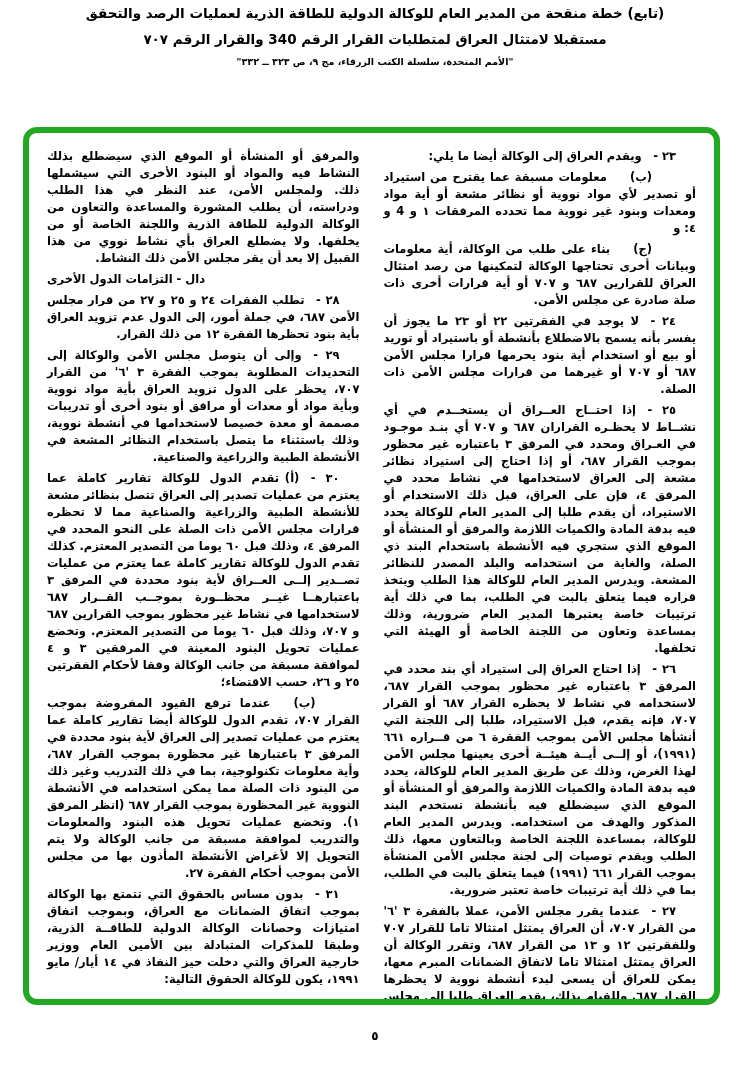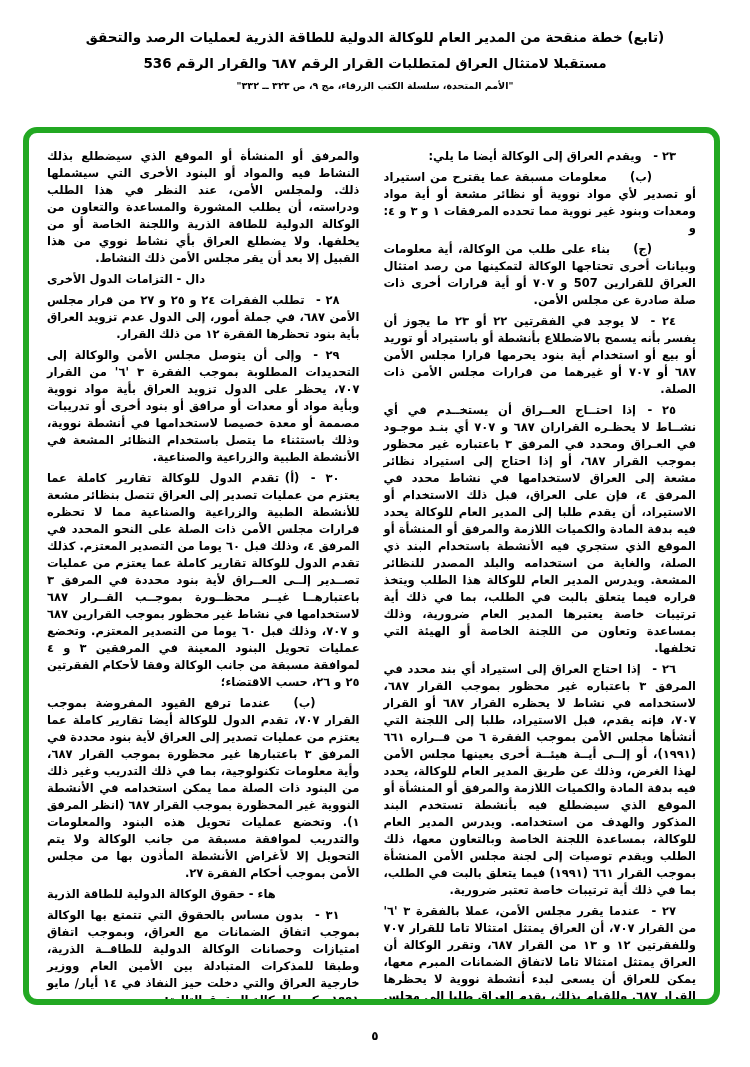--- a/index.html
+++ b/index.html
@@ -15,21 +15,20 @@
     color:var(--ink);
     direction:rtl;
     overflow:hidden;
   }
   .page{
     position:relative;
     width:750px; height:1067px;
     background:var(--paper);
   }
   .header{
-    padding-top:24px;
     text-align:center;
   }
   .title-line{
     font-size:13.5px;
     font-weight:bold;
     line-height:1.95;
     letter-spacing:0.1px;
   }
   .citation{
     font-size:9.5px;
@@ -79,44 +78,43 @@
     font-weight:bold;
   }
 </style>
 </head>
 <body>
 
 <div class="page">
 
   <header class="header">
     <div class="title-line">(تابع) خطة منقحة من المدير العام للوكالة الدولية للطاقة الذرية لعمليات الرصد والتحقق</div>
-    <div class="title-line">مستقبلا لامتثال العراق لمتطلبات القرار الرقم ٦٨٧ والقرار الرقم 536</div>
+    <div class="title-line">مستقبلا لامتثال العراق لمتطلبات القرار الرقم 340 والقرار الرقم ٧٠٧</div>
     <div class="citation">"الأمم المتحدة، سلسلة الكتب الزرقاء، مج ٩،  ص ٣٢٣ ــ ٣٣٢"</div>
   </header>
 
   <section class="content-box">
 
     <div class="col">
       <p class="para">٢٣ - ويقدم العراق إلى الوكالة أيضا ما يلي:</p>
-      <p class="subpara">(ب)  معلومات مسبقة عما يقترح من استيراد أو تصدير لأي مواد نووية أو نظائر مشعة أو أية مواد ومعدات وبنود غير نووية مما تحدده المرفقات ١ و ٣ و ٤: و</p>
-      <p class="subpara">(ج)  بناء على طلب من الوكالة، أية معلومات وبيانات أخرى تحتاجها الوكالة لتمكينها من رصد امتثال العراق للقرارين 507 و ٧٠٧ أو أية قرارات أخرى ذات صلة صادرة عن مجلس الأمن.</p>
+      <p class="subpara">(ب)  معلومات مسبقة عما يقترح من استيراد أو تصدير لأي مواد نووية أو نظائر مشعة أو أية مواد ومعدات وبنود غير نووية مما تحدده المرفقات ١ و 4 و ٤: و</p>
+      <p class="subpara">(ج)  بناء على طلب من الوكالة، أية معلومات وبيانات أخرى تحتاجها الوكالة لتمكينها من رصد امتثال العراق للقرارين ٦٨٧ و ٧٠٧ أو أية قرارات أخرى ذات صلة صادرة عن مجلس الأمن.</p>
       <p class="para">٢٤ - لا يوجد في الفقرتين ٢٢ أو ٢٣ ما يجوز أن يفسر بأنه يسمح بالاضطلاع بأنشطة أو باستيراد أو توريد أو بيع أو استخدام أية بنود يحرمها قرارا مجلس الأمن ٦٨٧ أو ٧٠٧ أو غيرهما من قرارات مجلس الأمن ذات الصلة.</p>
       <p class="para">٢٥ - إذا احتــاج العــراق أن يستخــدم في أي نشــاط لا يحظـره القراران ٦٨٧ و ٧٠٧ أي بنـد موجـود في العـراق ومحدد في المرفق ٣ باعتباره غير محظور بموجب القرار ٦٨٧، أو إذا احتاج إلى استيراد نظائر مشعة إلى العراق لاستخدامها في نشاط محدد في المرفق ٤، فإن على العراق، قبل ذلك الاستخدام أو الاستيراد، أن يقدم طلبا إلى المدير العام للوكالة يحدد فيه بدقة المادة والكميات اللازمة والمرفق أو المنشأة أو الموقع الذي ستجري فيه الأنشطة باستخدام البند ذي الصلة، والغاية من استخدامه والبلد المصدر للنظائر المشعة. ويدرس المدير العام للوكالة هذا الطلب ويتخذ قراره فيما يتعلق بالبت في الطلب، بما في ذلك أية ترتيبات خاصة يعتبرها المدير العام ضرورية، وذلك بمساعدة وتعاون من اللجنة الخاصة أو الهيئة التي تخلفها.</p>
       <p class="para">٢٦ - إذا احتاج العراق إلى استيراد أي بند محدد في المرفق ٣ باعتباره غير محظور بموجب القرار ٦٨٧، لاستخدامه في نشاط لا يحظره القرار ٦٨٧ أو القرار ٧٠٧، فإنه يقدم، قبل الاستيراد، طلبا إلى اللجنة التي أنشأها مجلس الأمن بموجب الفقرة ٦ من قــراره ٦٦١ (١٩٩١)، أو إلــى أيــة هيئــة أخرى يعينها مجلس الأمن لهذا الغرض، وذلك عن طريق المدير العام للوكالة، يحدد فيه بدقة المادة والكميات اللازمة والمرفق أو المنشأة أو الموقع الذي سيضطلع فيه بأنشطة تستخدم البند المذكور والهدف من استخدامه. ويدرس المدير العام للوكالة، بمساعدة اللجنة الخاصة وبالتعاون معها، ذلك الطلب ويقدم توصيات إلى لجنة مجلس الأمن المنشأة بموجب القرار ٦٦١ (١٩٩١) فيما يتعلق بالبت في الطلب، بما في ذلك أية ترتيبات خاصة تعتبر ضرورية.</p>
       <p class="para">٢٧ - عندما يقرر مجلس الأمن، عملا بالفقرة ٣ '٦' من القرار ٧٠٧، أن العراق يمتثل امتثالا تاما للقرار ٧٠٧ وللفقرتين ١٢ و ١٣ من القرار ٦٨٧، وتقرر الوكالة أن العراق يمتثل امتثالا تاما لاتفاق الضمانات المبرم معها، يمكن للعراق أن يسعى لبدء أنشطة نووية لا يحظرها القرار ٦٨٧. وللقيام بذلك، يقدم العراق طلبا إلى مجلس الأمن يحدد فيه بدقة النشاط</p>
     </div>
 
     <div class="col">
       <p class="contpara">والمرفق أو المنشأة أو الموقع الذي سيضطلع بذلك النشاط فيه والمواد أو البنود الأخرى التي سيشملها ذلك. ولمجلس الأمن، عند النظر في هذا الطلب ودراسته، أن يطلب المشورة والمساعدة والتعاون من الوكالة الدولية للطاقة الذرية واللجنة الخاصة أو من يخلفها. ولا يضطلع العراق بأي نشاط نووي من هذا القبيل إلا بعد أن يقر مجلس الأمن ذلك النشاط.</p>
       <p class="heading">دال - التزامات الدول الأخرى</p>
       <p class="para">٢٨ - تطلب الفقرات ٢٤ و ٢٥ و ٢٧ من قرار مجلس الأمن ٦٨٧، في جملة أمور، إلى الدول عدم تزويد العراق بأية بنود تحظرها الفقرة ١٢ من ذلك القرار.</p>
       <p class="para">٢٩ - وإلى أن يتوصل مجلس الأمن والوكالة إلى التحديدات المطلوبة بموجب الفقرة ٣ '٦' من القرار ٧٠٧، يحظر على الدول تزويد العراق بأية مواد نووية وبأية مواد أو معدات أو مرافق أو بنود أخرى أو تدريبات مصممة أو معدة خصيصا لاستخدامها في أنشطة نووية، وذلك باستثناء ما يتصل باستخدام النظائر المشعة في الأنشطة الطبية والزراعية والصناعية.</p>
       <p class="para">٣٠ - (أ) تقدم الدول للوكالة تقارير كاملة عما يعتزم من عمليات تصدير إلى العراق تتصل بنظائر مشعة للأنشطة الطبية والزراعية والصناعية مما لا تحظره قرارات مجلس الأمن ذات الصلة على النحو المحدد في المرفق ٤، وذلك قبل ٦٠ يوما من التصدير المعتزم. كذلك تقدم الدول للوكالة تقارير كاملة عما يعتزم من عمليات تصــدير إلــى العــراق لأية بنود محددة في المرفق ٣ باعتبارهــا غيــر محظــورة بموجــب القــرار ٦٨٧ لاستخدامها في نشاط غير محظور بموجب القرارين ٦٨٧ و ٧٠٧، وذلك قبل ٦٠ يوما من التصدير المعتزم. وتخضع عمليات تحويل البنود المعينة في المرفقين ٣ و ٤ لموافقة مسبقة من جانب الوكالة وفقا لأحكام الفقرتين ٢٥ و ٢٦، حسب الاقتضاء؛</p>
       <p class="subpara">(ب)  عندما ترفع القيود المفروضة بموجب القرار ٧٠٧، تقدم الدول للوكالة أيضا تقارير كاملة عما يعتزم من عمليات تصدير إلى العراق لأية بنود محددة في المرفق ٣ باعتبارها غير محظورة بموجب القرار ٦٨٧، وأية معلومات تكنولوجية، بما في ذلك التدريب وغير ذلك من البنود ذات الصلة مما يمكن استخدامه في الأنشطة النووية غير المحظورة بموجب القرار ٦٨٧ (انظر المرفق ١). وتخضع عمليات تحويل هذه البنود والمعلومات والتدريب لموافقة مسبقة من جانب الوكالة ولا يتم التحويل إلا لأغراض الأنشطة المأذون بها من مجلس الأمن بموجب أحكام الفقرة ٢٧.</p>
-      <p class="heading">هاء - حقوق الوكالة الدولية للطاقة الذرية</p>
       <p class="para">٣١ - بدون مساس بالحقوق التي تتمتع بها الوكالة بموجب اتفاق الضمانات مع العراق، وبموجب اتفاق امتيازات وحصانات الوكالة الدولية للطاقــة الذرية، وطبقا للمذكرات المتبادلة بين الأمين العام ووزير خارجية العراق والتي دخلت حيز النفاذ في ١٤ أيار/ مايو ١٩٩١، يكون للوكالة الحقوق التالية:</p>
     </div>
 
   </section>
 
   <div class="page-num">٥</div>
 
 </div>
 
 </body></html>

